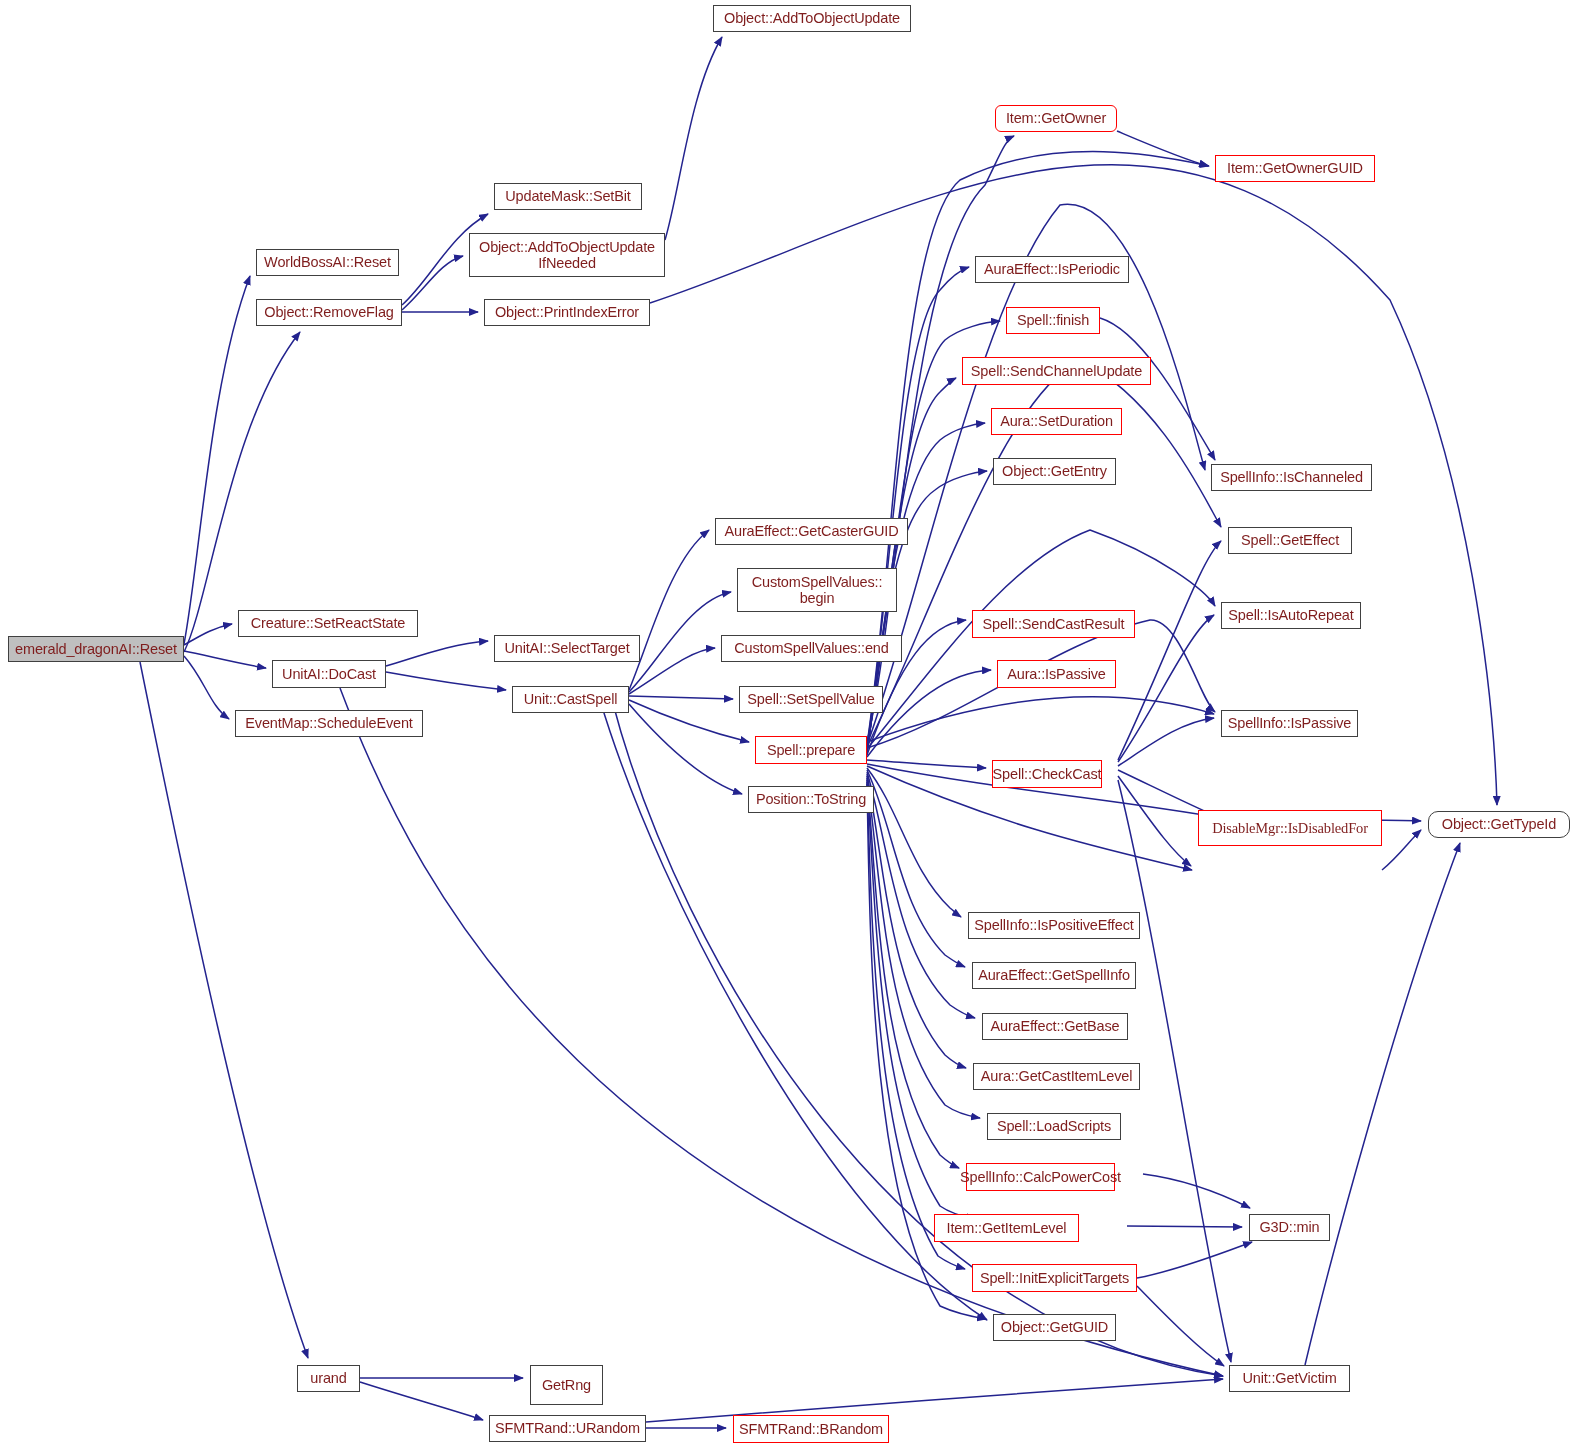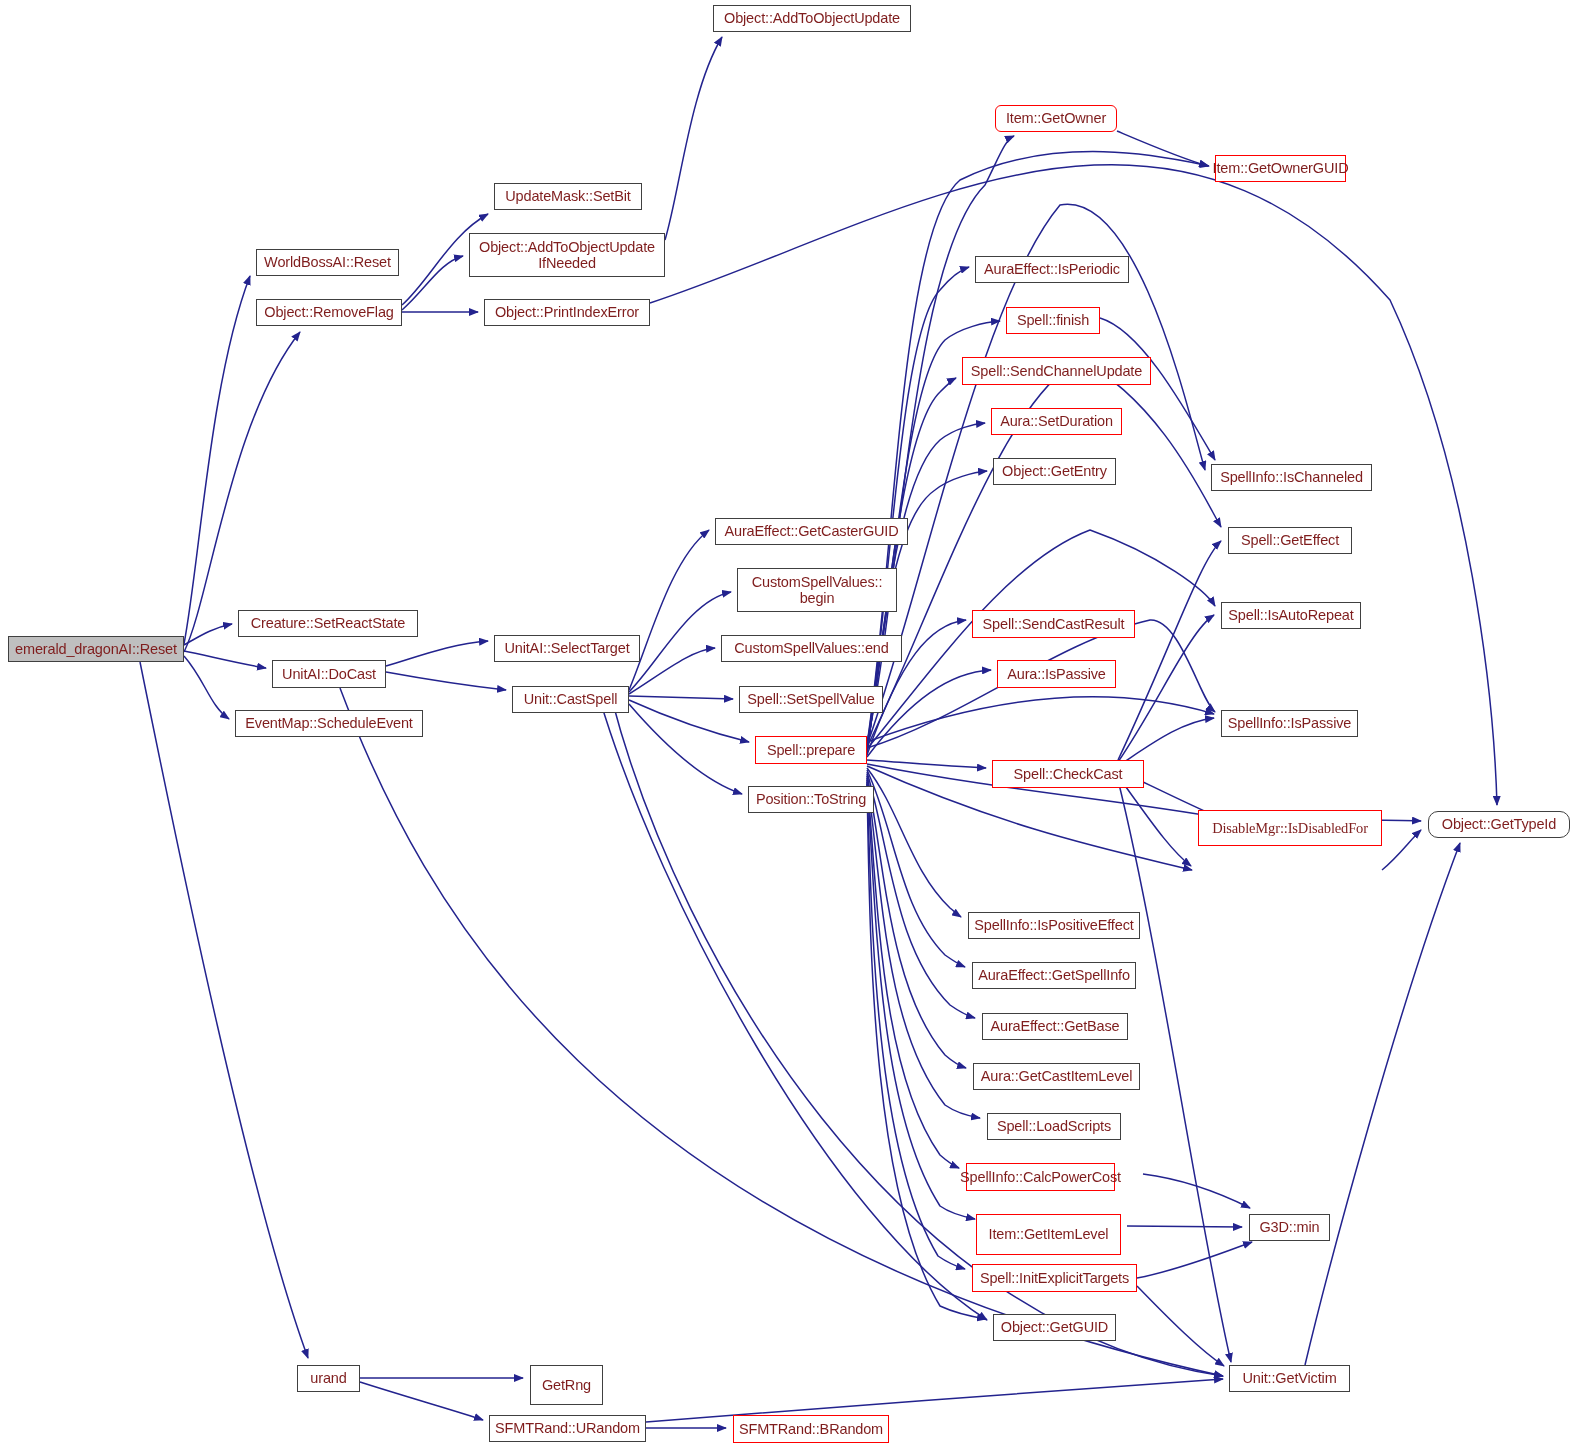--- a/index.html
+++ b/index.html
@@ -154,21 +154,21 @@
 
   <div class="node root" style="left:8px;top:636px;width:176px;height:26px;">
     <span class="lbl">emerald_dragonAI::Reset</span>
   </div>
   <div class="node" style="left:713px;top:5px;width:198px;height:27px;">
     <span class="lbl">Object::AddToObjectUpdate</span>
   </div>
   <div class="node red" style="left:995px;top:105px;width:122px;height:27px;border-radius:6px;">
     <span class="lbl">Item::GetOwner</span>
   </div>
-  <div class="node red" style="left:1215px;top:155px;width:131px;height:27px;">
+  <div class="node red" style="left:1215px;top:155px;width:160px;height:27px;">
     <span class="lbl">Item::GetOwnerGUID</span>
   </div>
   <div class="node" style="left:494px;top:183px;width:148px;height:27px;">
     <span class="lbl">UpdateMask::SetBit</span>
   </div>
   <div class="node" style="left:469px;top:233px;width:196px;height:44px;">
     <span class="lbl">Object::AddToObjectUpdate
 IfNeeded</span>
   </div>
   <div class="node" style="left:256px;top:249px;width:143px;height:27px;">
@@ -225,21 +225,21 @@
   </div>
   <div class="node red" style="left:972px;top:610px;width:163px;height:28px;">
     <span class="lbl">Spell::SendCastResult</span>
   </div>
   <div class="node red" style="left:997px;top:660px;width:119px;height:28px;">
     <span class="lbl">Aura::IsPassive</span>
   </div>
   <div class="node" style="left:1221px;top:710px;width:137px;height:27px;">
     <span class="lbl">SpellInfo::IsPassive</span>
   </div>
-  <div class="node red" style="left:992px;top:760px;width:152px;height:28px;">
+  <div class="node red" style="left:992px;top:760px;width:110px;height:28px;">
     <span class="lbl">Spell::CheckCast</span>
   </div>
   <div class="node" style="left:1227px;top:811px;width:127px;height:27px;">
     <span class="lbl">Spell::GetEffects</span>
   </div>
   <div class="node red" style="left:1198px;top:810px;width:184px;height:36px;font-family:Liberation Serif, serif;">
     <span class="lbl">DisableMgr::IsDisabledFor</span>
   </div>
   <div class="node" style="left:1428px;top:811px;width:142px;height:27px;border-radius:10px;">
     <span class="lbl">Object::GetTypeId</span>
@@ -255,21 +255,21 @@
   </div>
   <div class="node" style="left:973px;top:1063px;width:167px;height:27px;">
     <span class="lbl">Aura::GetCastItemLevel</span>
   </div>
   <div class="node" style="left:987px;top:1113px;width:134px;height:27px;">
     <span class="lbl">Spell::LoadScripts</span>
   </div>
   <div class="node red" style="left:966px;top:1163px;width:149px;height:28px;">
     <span class="lbl">SpellInfo::CalcPowerCost</span>
   </div>
-  <div class="node red" style="left:976px;top:1214px;width:145px;height:41px;justify-content:center;">
+  <div class="node red" style="left:934px;top:1214px;width:145px;height:28px;justify-content:center;">
     <span class="lbl">Item::GetItemLevel</span>
   </div>
   <div class="node red" style="left:972px;top:1264px;width:165px;height:28px;">
     <span class="lbl">Spell::InitExplicitTargets</span>
   </div>
   <div class="node" style="left:993px;top:1314px;width:123px;height:27px;">
     <span class="lbl">Object::GetGUID</span>
   </div>
   <div class="node" style="left:1249px;top:1214px;width:81px;height:27px;">
     <span class="lbl">G3D::min</span>

